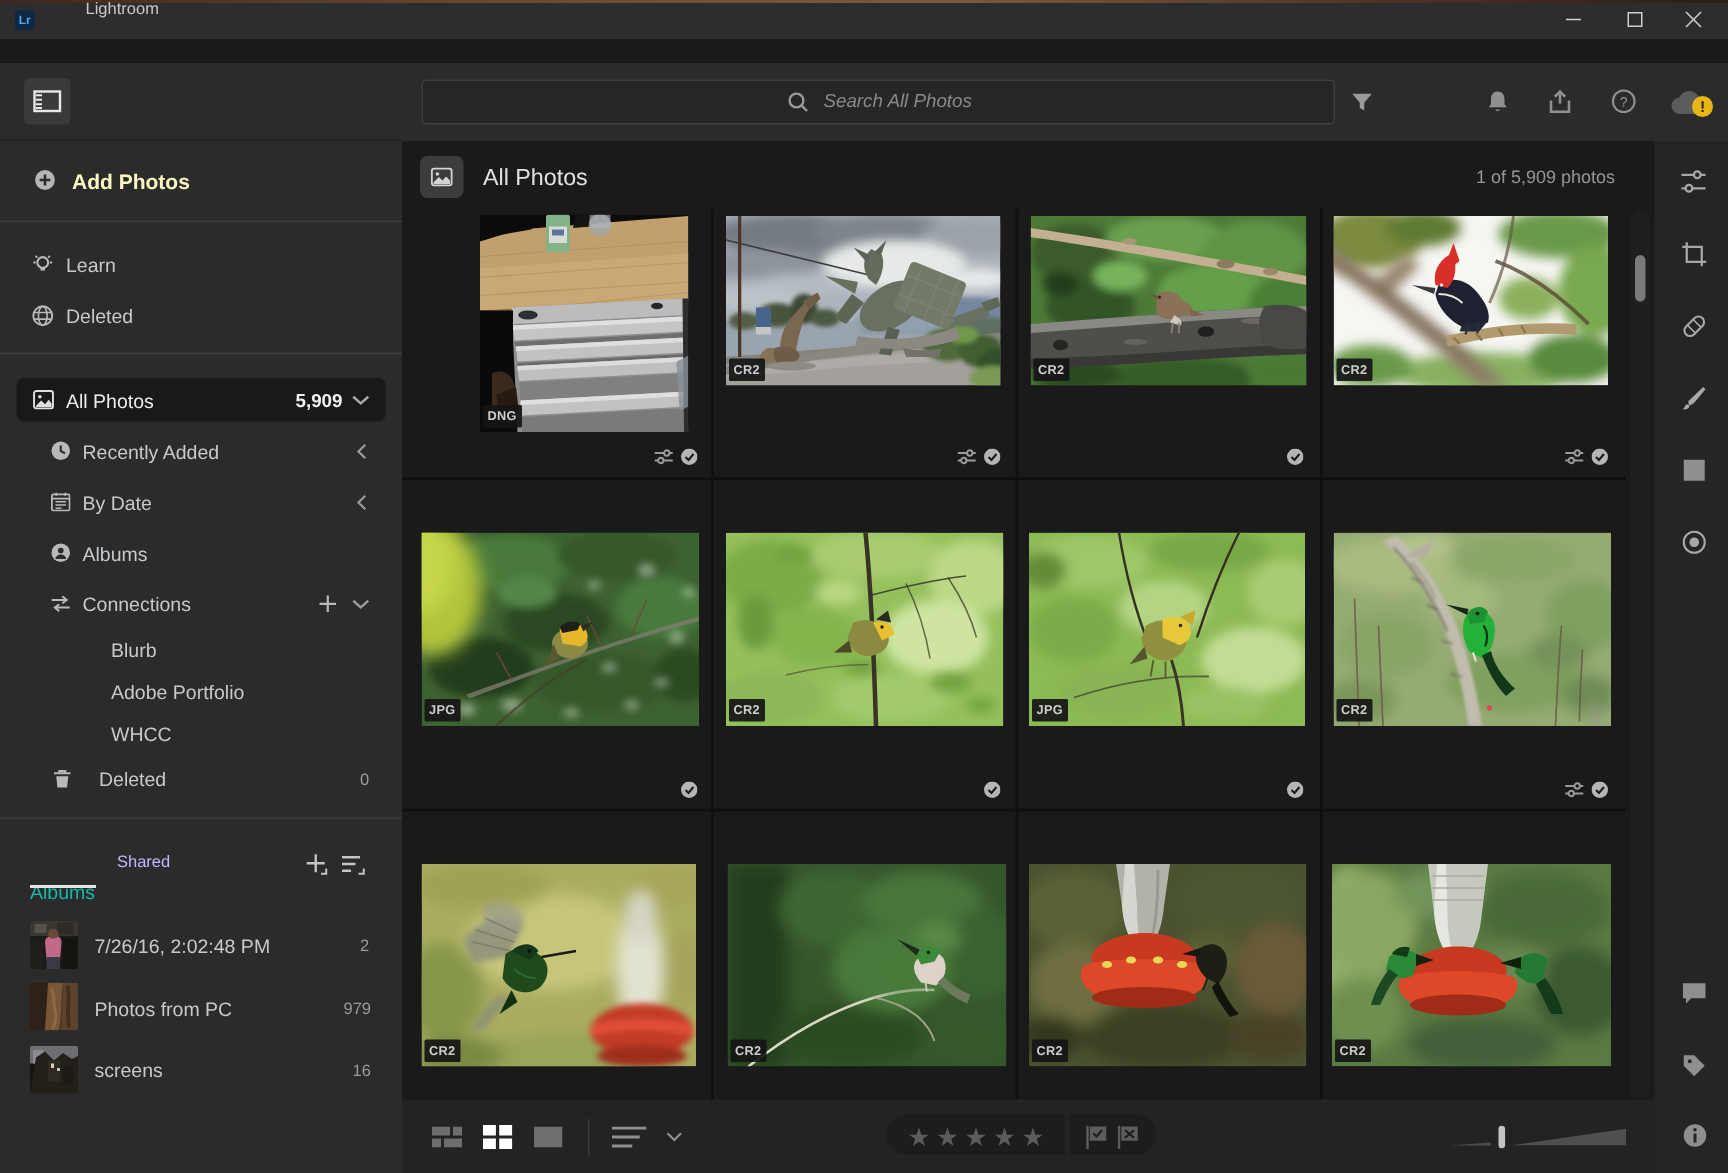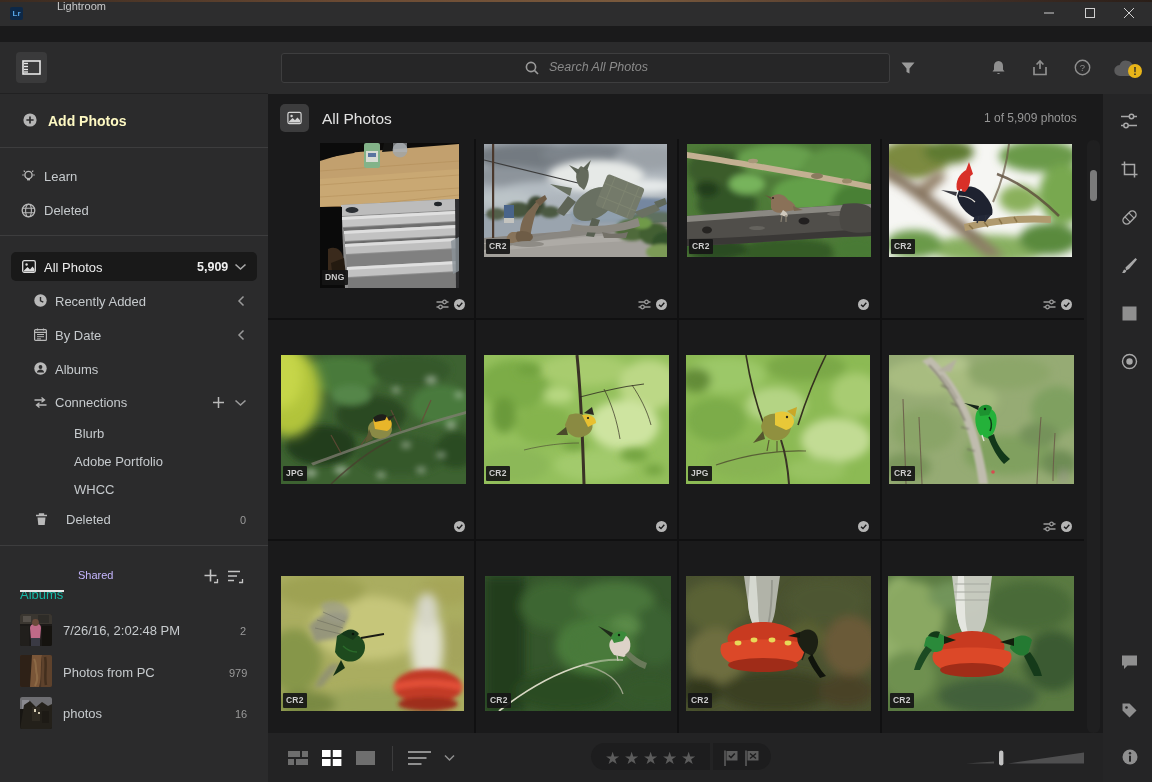--- a/index.html
+++ b/index.html
@@ -236,21 +236,21 @@
       <rect width="32" height="32" fill="#171512"></rect>
       <rect x="0" y="0" width="32" height="12" fill="#6e6e72"></rect>
       <rect x="2" y="3" width="7" height="9" fill="#8a8a90"></rect>
       <path d="M4 8 L10 4 L16 10 L22 5 L28 9 L32 7 V32 H0 Z" fill="#23201a"></path>
       <rect x="12" y="10" width="8" height="14" fill="#2e2a22"></rect>
       <rect x="22" y="14" width="7" height="12" fill="#1d1a15"></rect>
       <rect x="14" y="12" width="2" height="3" fill="#d8d0b8"></rect>
       <rect x="18" y="15" width="2" height="2" fill="#c8c0a8"></rect>
     </svg>
   </div>
-  <div class="nav" style="left:63px;top:706px">photos</div>
+  <div class="nav" style="left:63px;top:706px">screens</div>
   <div class="cnt" style="left:235px;top:708px">16</div>
   <div id="grid" class="abs"></div>
 
   <div id="hdricon" class="abs">
     <svg width="29" height="28">
       <rect x="7.9" y="8.4" width="13.2" height="11.2" rx="1.6" fill="none" stroke="#d4d4d4" stroke-width="1.2"></rect>
       <circle cx="11.6" cy="12" r="1.2" fill="#d4d4d4"></circle>
       <path d="M9 17.6 L12.6 14 L15 16.3 L17.4 13.6 L20 16.3 V18.6 H9 Z" fill="#d4d4d4"></path>
     </svg>
   </div>

